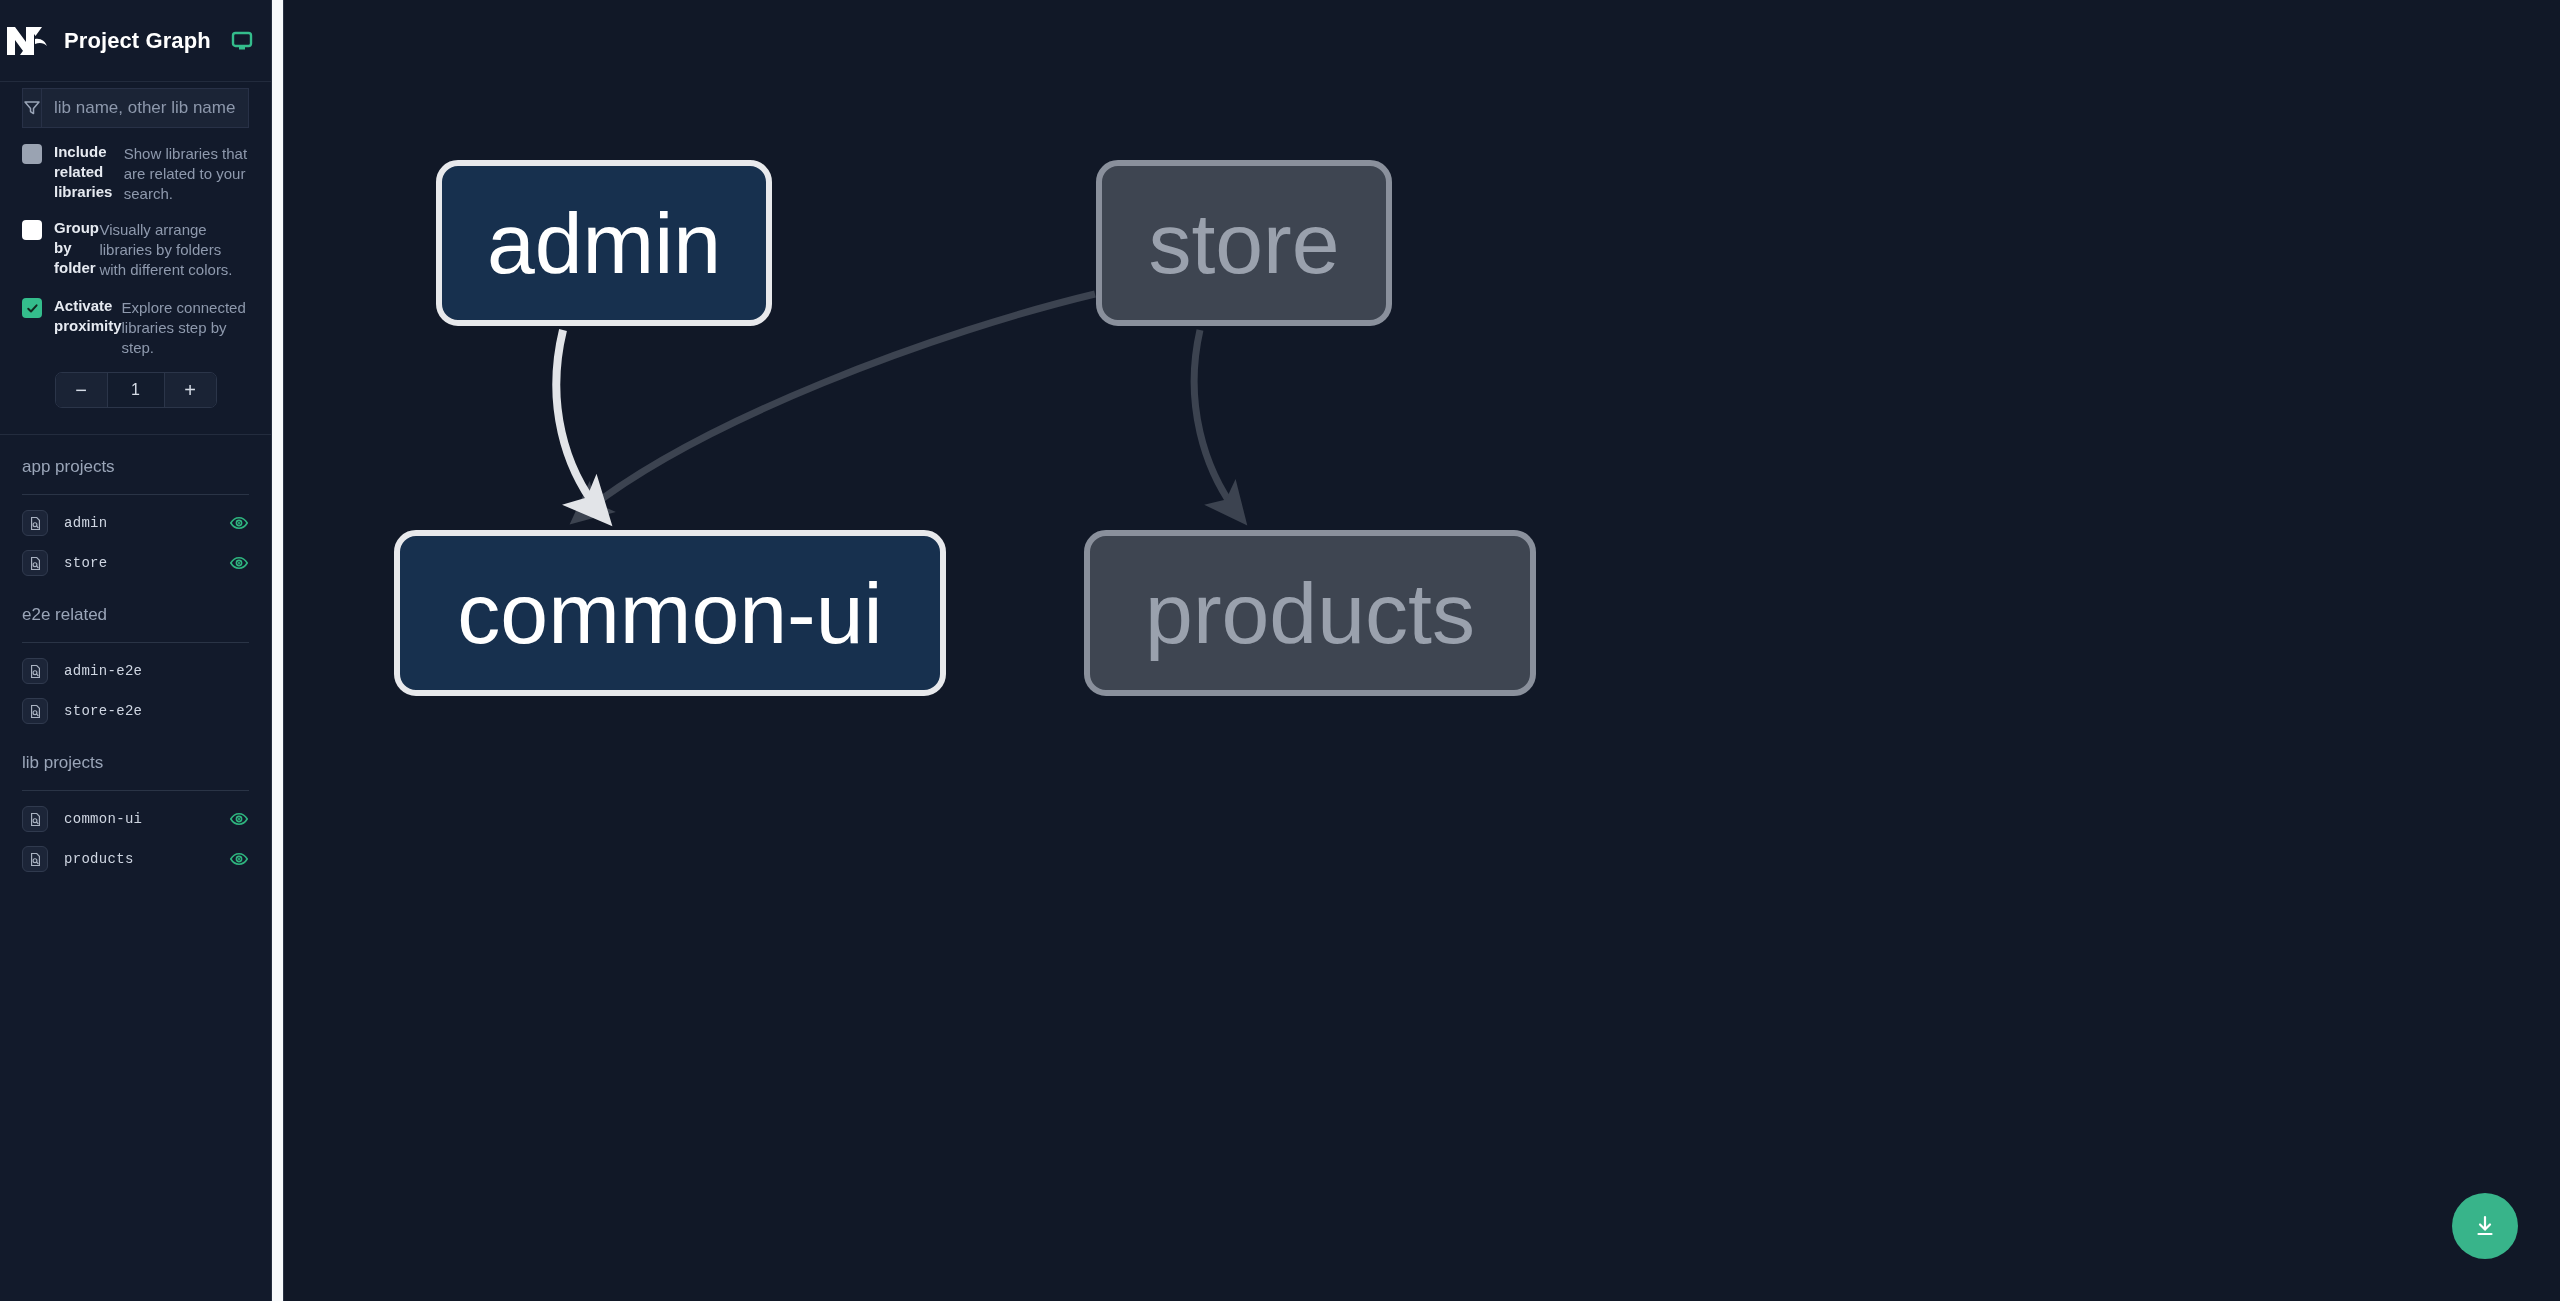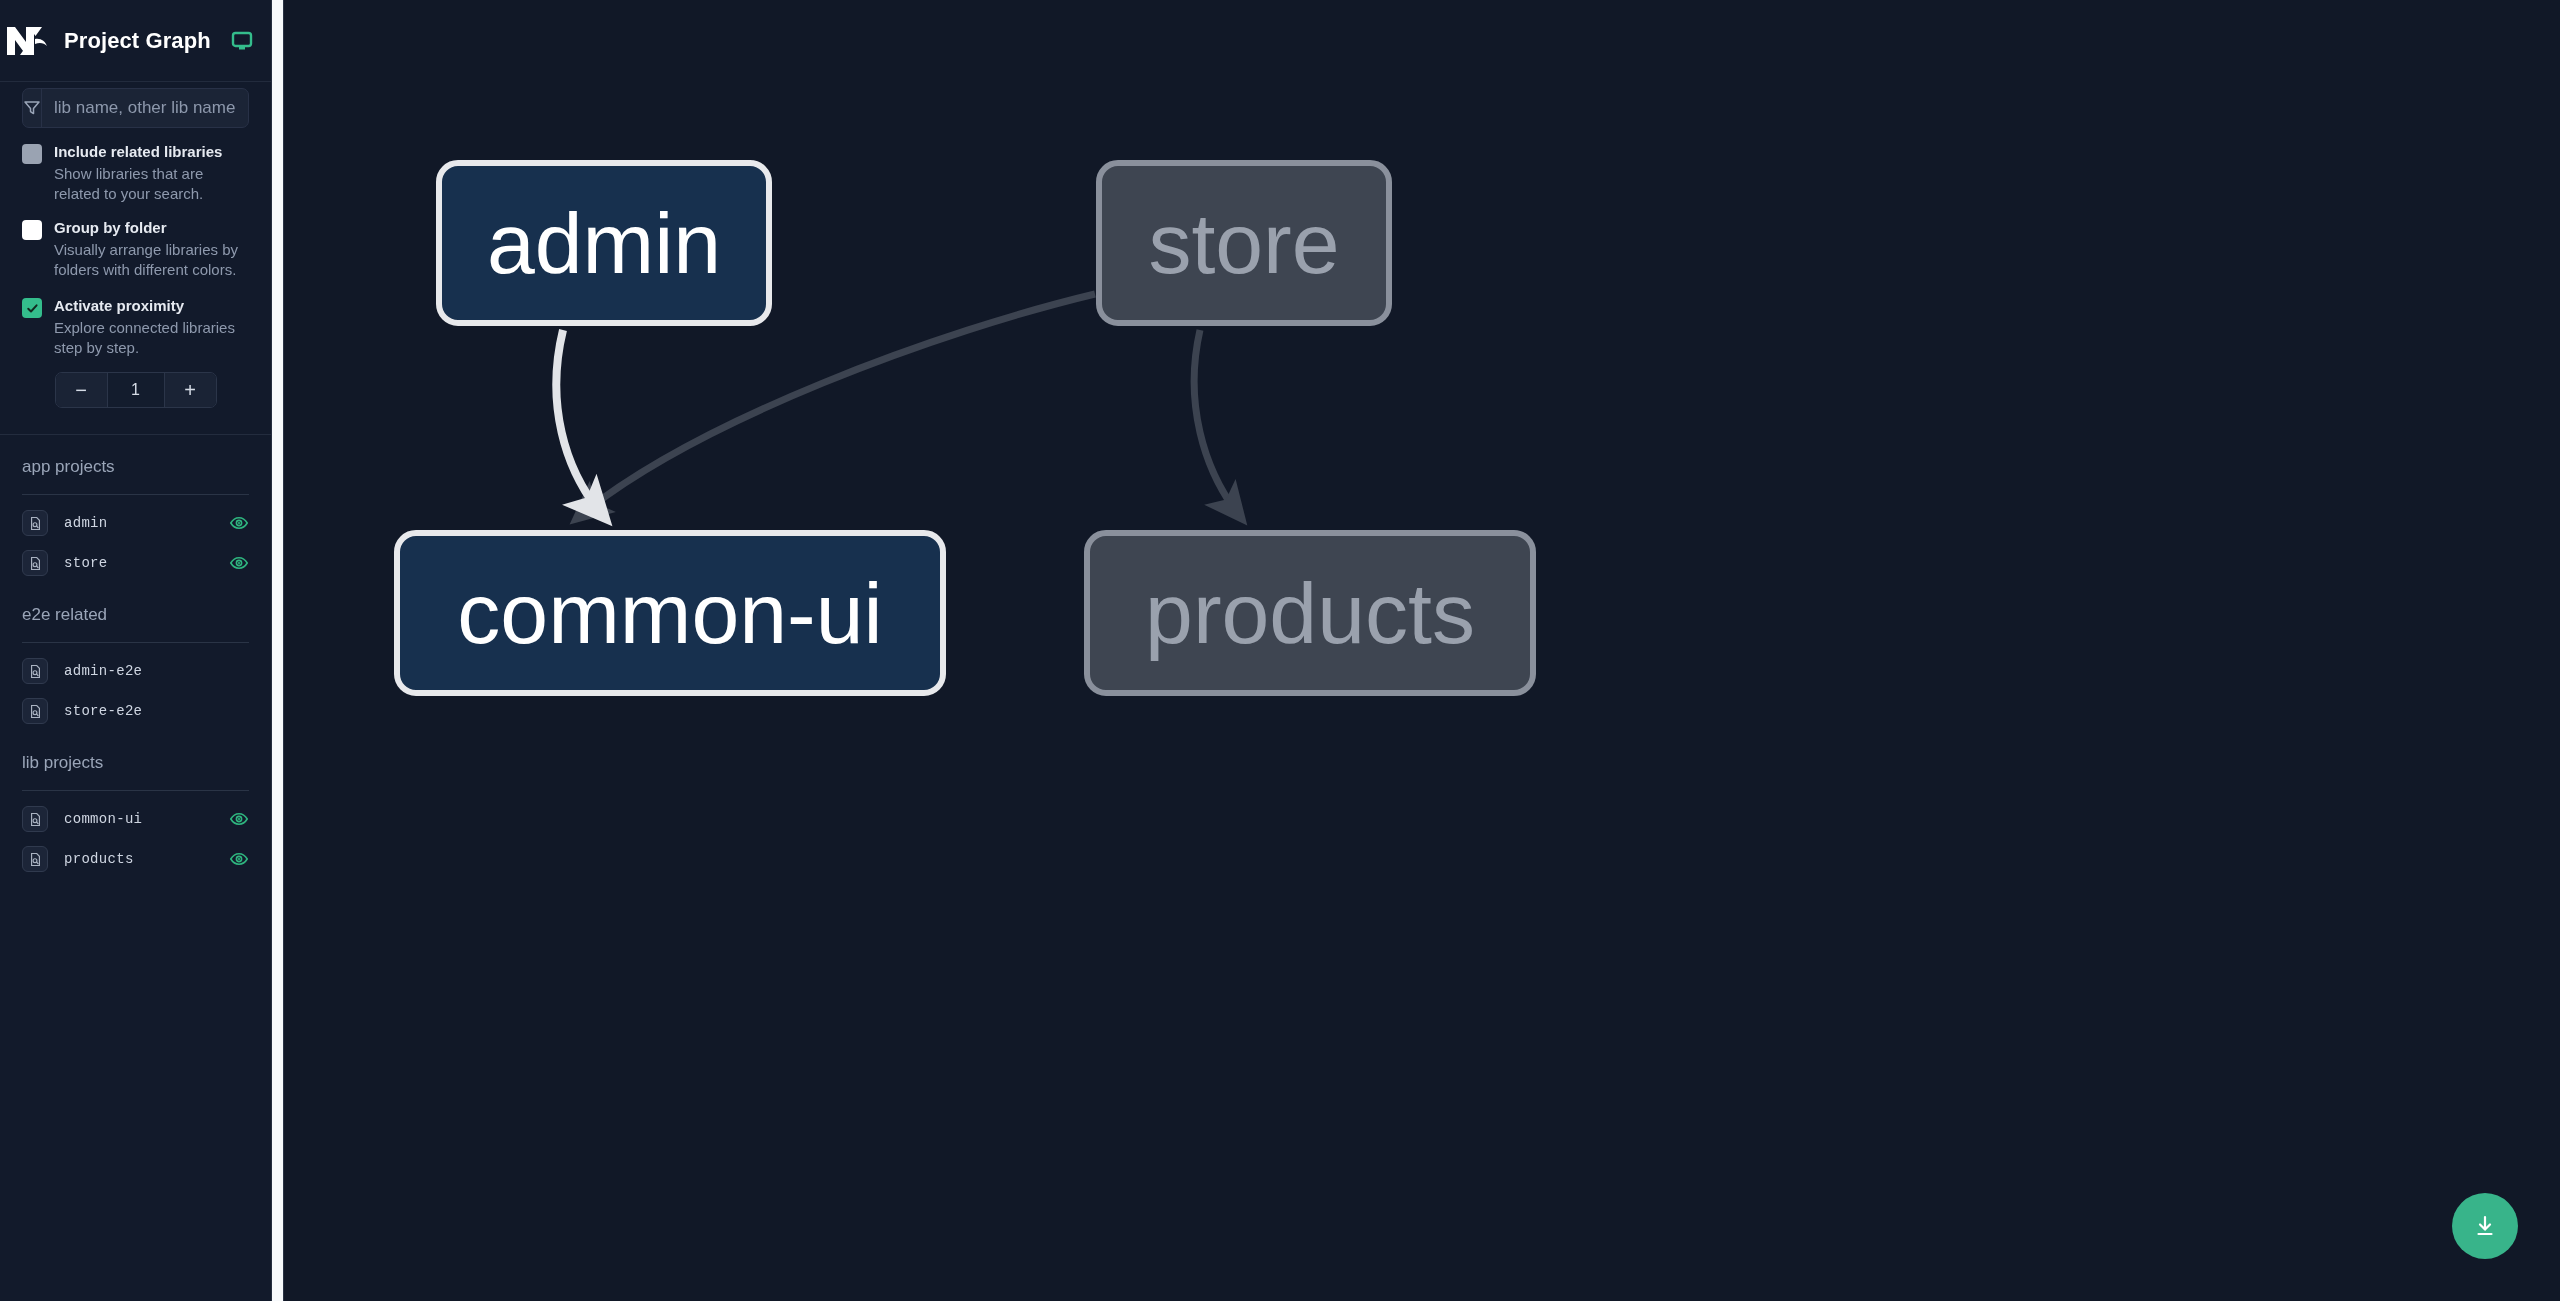--- a/index.html
+++ b/index.html
@@ -43,21 +43,21 @@
     padding: 18px 22px 16px 22px;
     font-size: 15px; color: #c3cbd8;
   }
   .info-icon { width: 17px; height: 17px; flex: 0 0 17px; }
 
   
   .search-wrap { padding: 6px 22px 0 22px; }
   .search-box {
     display: flex; align-items: center;
     height: 40px; background: #1b2436;
-    border: 1px solid #283147; border-radius: 7px;
+    border: 1px solid #283147; border-radius: 0;
     overflow: hidden;
   }
   .search-funnel {
     width: 46px; height: 100%;
     display: flex; align-items: center; justify-content: center;
     border-right: 1px solid #283147;
   }
   .search-input {
     flex: 1; height: 100%; border: 0; outline: 0;
     background: transparent; color: #d8dee9;
@@ -71,21 +71,21 @@
   .check-row.tight { padding-top: 16px; }
   .cbox {
     width: 20px; height: 20px; flex: 0 0 20px; margin-top: 2px;
     border-radius: 4px; background: #9aa3b2;
   }
   .cbox.white { background: #ffffff; }
   .cbox.checked {
     background: #34bd8c;
     display: flex; align-items: center; justify-content: center;
   }
-  .cb-texts { display: flex; flex-direction: column; }
+  .cb-texts { display: flex; }
   .cb-label { font-size: 15px; font-weight: 700; color: #e6eaf1; line-height: 20px; }
   .cb-desc { font-size: 15px; color: #8e99ad; line-height: 20px; margin-top: 2px; max-width: 196px; }
 
   
   .btn-wrap { padding: 22px 22px 0 22px; display: flex; flex-direction: column; gap: 11px; }
   .wide-btn {
     height: 44px; width: 100%;
     background: #1a2335; border: 1px solid #2b3549; border-radius: 7px;
     display: flex; align-items: center; gap: 14px; padding: 0 20px;
     color: #e7ebf2; font-size: 15px; font-weight: 700;

